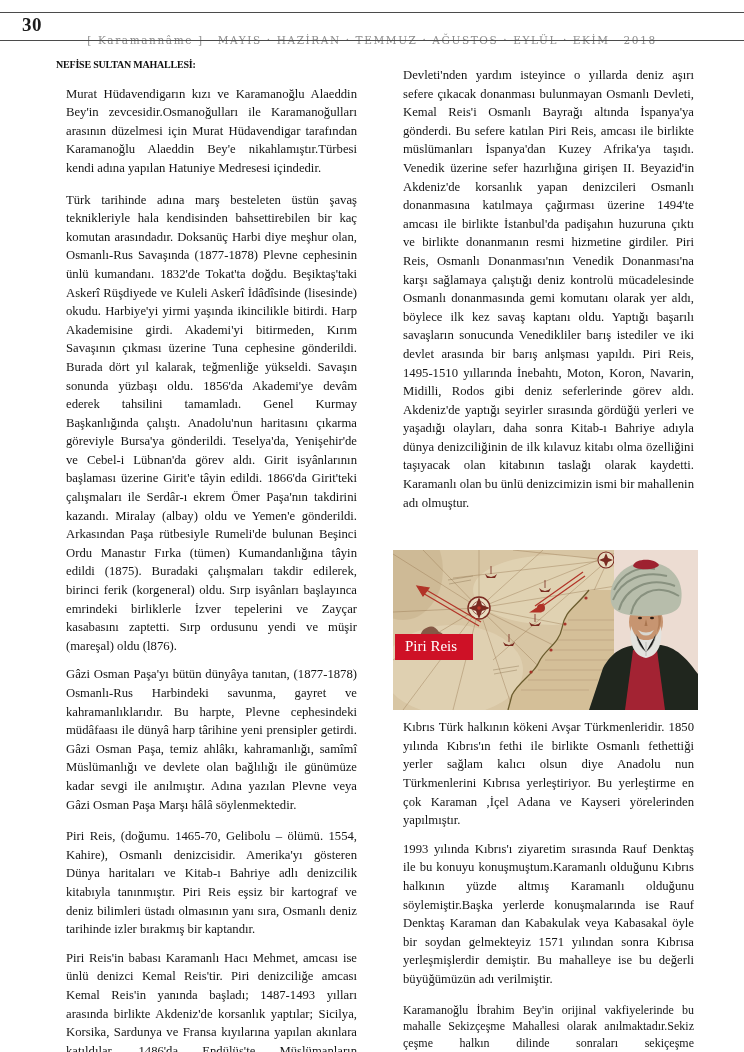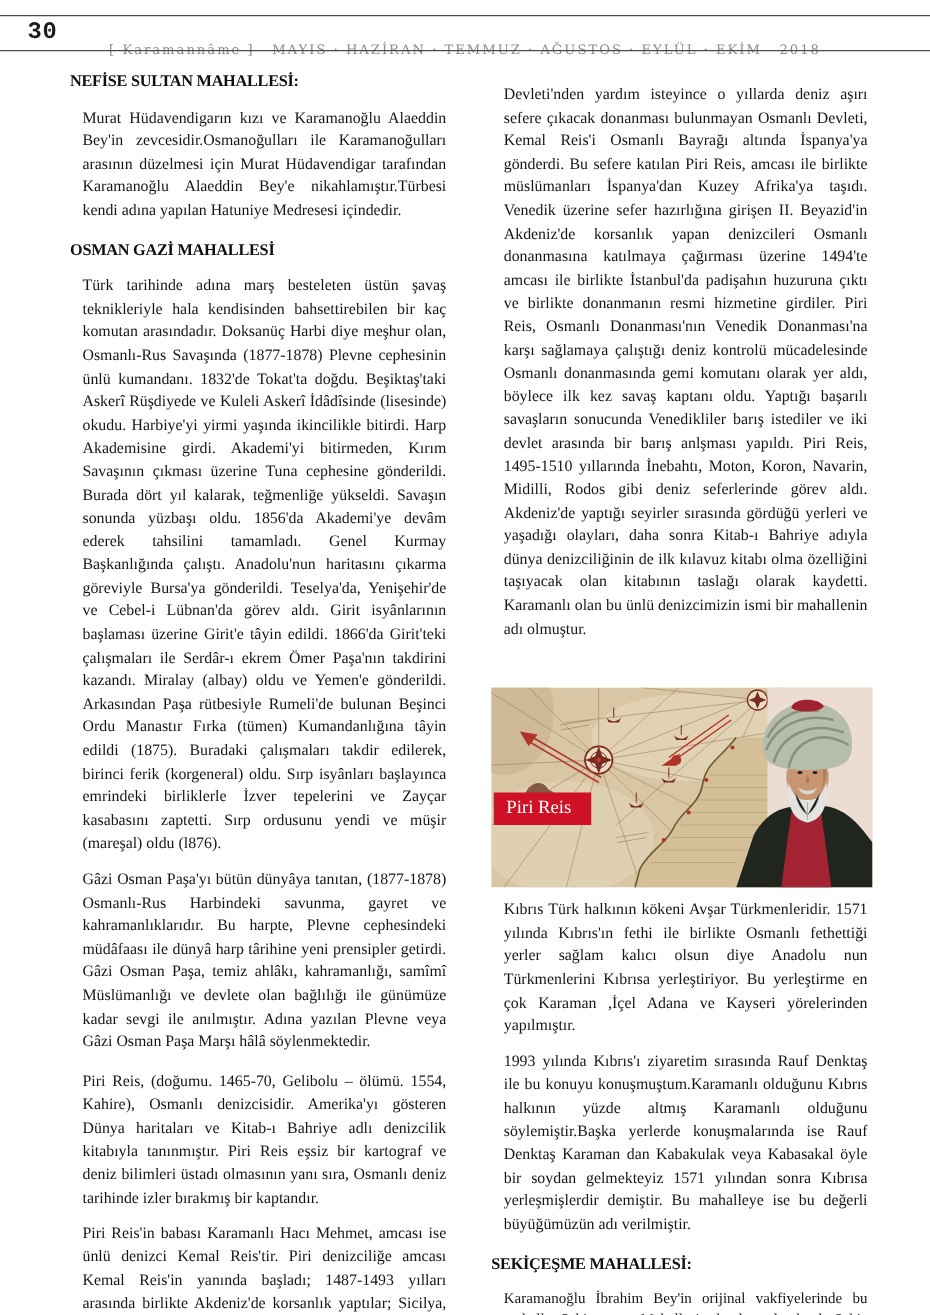--- a/index.html
+++ b/index.html
@@ -11,40 +11,40 @@
     font-family:"Liberation Serif", serif;
     color:#141414;
     -webkit-font-smoothing:antialiased;
   }
   
   .rule { position:absolute; left:0; right:0; height:1px; background:#4b4b4b; }
   .rule-top { top:12px; }
   .rule-bottom { top:40px; }
   .page-number {
     position:absolute; left:22px; top:14px;
-    font-size:19px; font-weight:bold; color:#1c1c1c; letter-spacing:.5px;font-family:Liberation Mono, monospace;
+    font-size:19px; font-weight:bold; color:#1c1c1c; letter-spacing:.5px;
   }
   .journal-line {
     position:absolute; top:34px; left:0; width:100%;
     text-align:center;
     font-family:"DejaVu Serif", serif;
     font-size:10.5px; color:#8d8d8d; letter-spacing:1.6px;
     white-space:nowrap;
   }
   .journal-line .brand { margin-right:14px; }
   .journal-line .year  { margin-left:14px; }
   
   .columns {
     position:absolute; top:56px; left:56px; width:648px;
     display:flex; gap:26px;
   }
   .col { width:311px; }
   .section { margin:0 0 13px 0; }
   .section-heading {
-    margin:0; font-size:13px; font-weight:bold; letter-spacing:-0.2px;
+    margin:0; font-size:10px; font-weight:bold; letter-spacing:-0.2px;
     line-height:18.6px; color:#101010;
   }
   .body-text {
     margin:10px; font-size:12.7px; line-height:18.6px;
     text-align:justify; text-align-last:left;
     color:#151515;
   }
   .section-small .body-text { font-size:12px; line-height:16.8px; }
   
   .figure {
@@ -75,21 +75,20 @@
 <main class="columns">
 
   <section class="col">
 
     <div class="section">
       <h3 class="section-heading">NEFİSE SULTAN MAHALLESİ:</h3>
       <p class="body-text">Murat Hüdavendigarın kızı ve Karamanoğlu Alaeddin Bey'in zevcesidir.Osmanoğulları ile Karamanoğulları arasının düzelmesi için Murat Hüdavendigar tarafından Karamanoğlu Alaeddin Bey'e nikahlamıştır.Türbesi kendi adına yapılan Hatuniye Medresesi içindedir.</p>
     </div>
 
     <div class="section">
-      <h3 class="section-heading">OSMAN GAZİ MAHALLESİ</h3>
       <p class="body-text">Türk tarihinde adına marş besteleten üstün şavaş teknikleriyle hala kendisinden bahsettirebilen bir kaç komutan arasındadır. Doksanüç Harbi diye meşhur olan, Osmanlı-Rus Savaşında (1877-1878) Plevne cephesinin ünlü kumandanı. 1832'de Tokat'ta doğdu. Beşiktaş'taki Askerî Rüşdiyede ve Kuleli Askerî İdâdîsinde (lisesinde) okudu. Harbiye'yi yirmi yaşında ikincilikle bitirdi. Harp Akademisine girdi. Akademi'yi bitirmeden, Kırım Savaşının çıkması üzerine Tuna cephesine gönderildi. Burada dört yıl kalarak, teğmenliğe yükseldi. Savaşın sonunda yüzbaşı oldu. 1856'da Akademi'ye devâm ederek tahsilini tamamladı. Genel Kurmay Başkanlığında çalıştı. Anadolu'nun haritasını çıkarma göreviyle Bursa'ya gönderildi. Teselya'da, Yenişehir'de ve Cebel-i Lübnan'da görev aldı. Girit isyânlarının başlaması üzerine Girit'e tâyin edildi. 1866'da Girit'teki çalışmaları ile Serdâr-ı ekrem Ömer Paşa'nın takdirini kazandı. Miralay (albay) oldu ve Yemen'e gönderildi. Arkasından Paşa rütbesiyle Rumeli'de bulunan Beşinci Ordu Manastır Fırka (tümen) Kumandanlığına tâyin edildi (1875). Buradaki çalışmaları takdir edilerek, birinci ferik (korgeneral) oldu. Sırp isyânları başlayınca emrindeki birliklerle İzver tepelerini ve Zayçar kasabasını zaptetti. Sırp ordusunu yendi ve müşir (mareşal) oldu (l876).</p>
       <p class="body-text">Gâzi Osman Paşa'yı bütün dünyâya tanıtan, (1877-1878) Osmanlı-Rus Harbindeki savunma, gayret ve kahramanlıklarıdır. Bu harpte, Plevne cephesindeki müdâfaası ile dünyâ harp târihine yeni prensipler getirdi. Gâzi Osman Paşa, temiz ahlâkı, kahramanlığı, samîmî Müslümanlığı ve devlete olan bağlılığı ile günümüze kadar sevgi ile anılmıştır. Adına yazılan Plevne veya Gâzi Osman Paşa Marşı hâlâ söylenmektedir.</p>
     </div>
 
     <div class="section">
       <p class="body-text">Piri Reis, (doğumu. 1465-70, Gelibolu – ölümü. 1554, Kahire), Osmanlı denizcisidir. Amerika'yı gösteren Dünya haritaları ve Kitab-ı Bahriye adlı denizcilik kitabıyla tanınmıştır. Piri Reis eşsiz bir kartograf ve deniz bilimleri üstadı olmasının yanı sıra, Osmanlı deniz tarihinde izler bırakmış bir kaptandır.</p>
       <p class="body-text">Piri Reis'in babası Karamanlı Hacı Mehmet, amcası ise ünlü denizci Kemal Reis'tir. Piri denizciliğe amcası Kemal Reis'in yanında başladı; 1487-1493 yılları arasında birlikte Akdeniz'de korsanlık yaptılar; Sicilya, Korsika, Sardunya ve Fransa kıyılarına yapılan akınlara katıldılar. 1486'da Endülüs'te Müslümanların hakimiyetindeki son şehir olan Gırnata'da katliama uğrayan Müslümanlar Osmanlı</p>
     </div>
 
   </section>
@@ -226,23 +225,22 @@
             <path d="M238,64 C242,44 262,32 286,46"></path>
           </g>
 
           <path d="M240,16 C242,8 262,8 266,15 C264,20 244,21 240,16 Z" fill="#9e2230"></path>
         </g>
       </svg>
       <figcaption class="figure-caption">Piri Reis</figcaption>
     </figure>
 
     <div class="section">
-      <p class="body-text">Kıbrıs Türk halkının kökeni Avşar Türkmenleridir. 1571 yılında Kıbrıs'ın fethi ile birlikte Osmanlı fethettiği yerler sağlam kalıcı olsun diye Anadolu nun Türkmenlerini Kıbrısa yerleştiriyor. Bu yerleştirme en çok Karaman ,İçel Adana ve Kayseri yörelerinden yapılmıştır.</p>
+      <p class="body-text">Kıbrıs Türk halkının kökeni Avşar Türkmenleridir. 1850 yılında Kıbrıs'ın fethi ile birlikte Osmanlı fethettiği yerler sağlam kalıcı olsun diye Anadolu nun Türkmenlerini Kıbrısa yerleştiriyor. Bu yerleştirme en çok Karaman ,İçel Adana ve Kayseri yörelerinden yapılmıştır.</p>
       <p class="body-text">1993 yılında Kıbrıs'ı ziyaretim sırasında Rauf Denktaş ile bu konuyu konuşmuştum.Karamanlı olduğunu Kıbrıs halkının yüzde altmış Karamanlı olduğunu söylemiştir.Başka yerlerde konuşmalarında ise Rauf Denktaş  Karaman dan Kabakulak veya Kabasakal öyle bir soydan gelmekteyiz 1571 yılından sonra Kıbrısa yerleşmişlerdir demiştir. Bu mahalleye ise bu değerli büyüğümüzün adı verilmiştir.</p>
     </div>
 
     <div class="section section-small">
-      <h3 class="section-heading">SEKİÇEŞME MAHALLESİ:</h3>
       <p class="body-text">Karamanoğlu İbrahim Bey'in orijinal vakfiyelerinde bu mahalle Sekizçeşme Mahallesi olarak anılmaktadır.Sekiz çeşme halkın dilinde sonraları sekiçeşme olmuştur.Mahallenin eskiden burada bulunan sekiz çeşmeden dolayı bu adı aldığı anlaşılmaktadır.</p>
     </div>
 
   </section>
 </main>
 
 </body></html>

